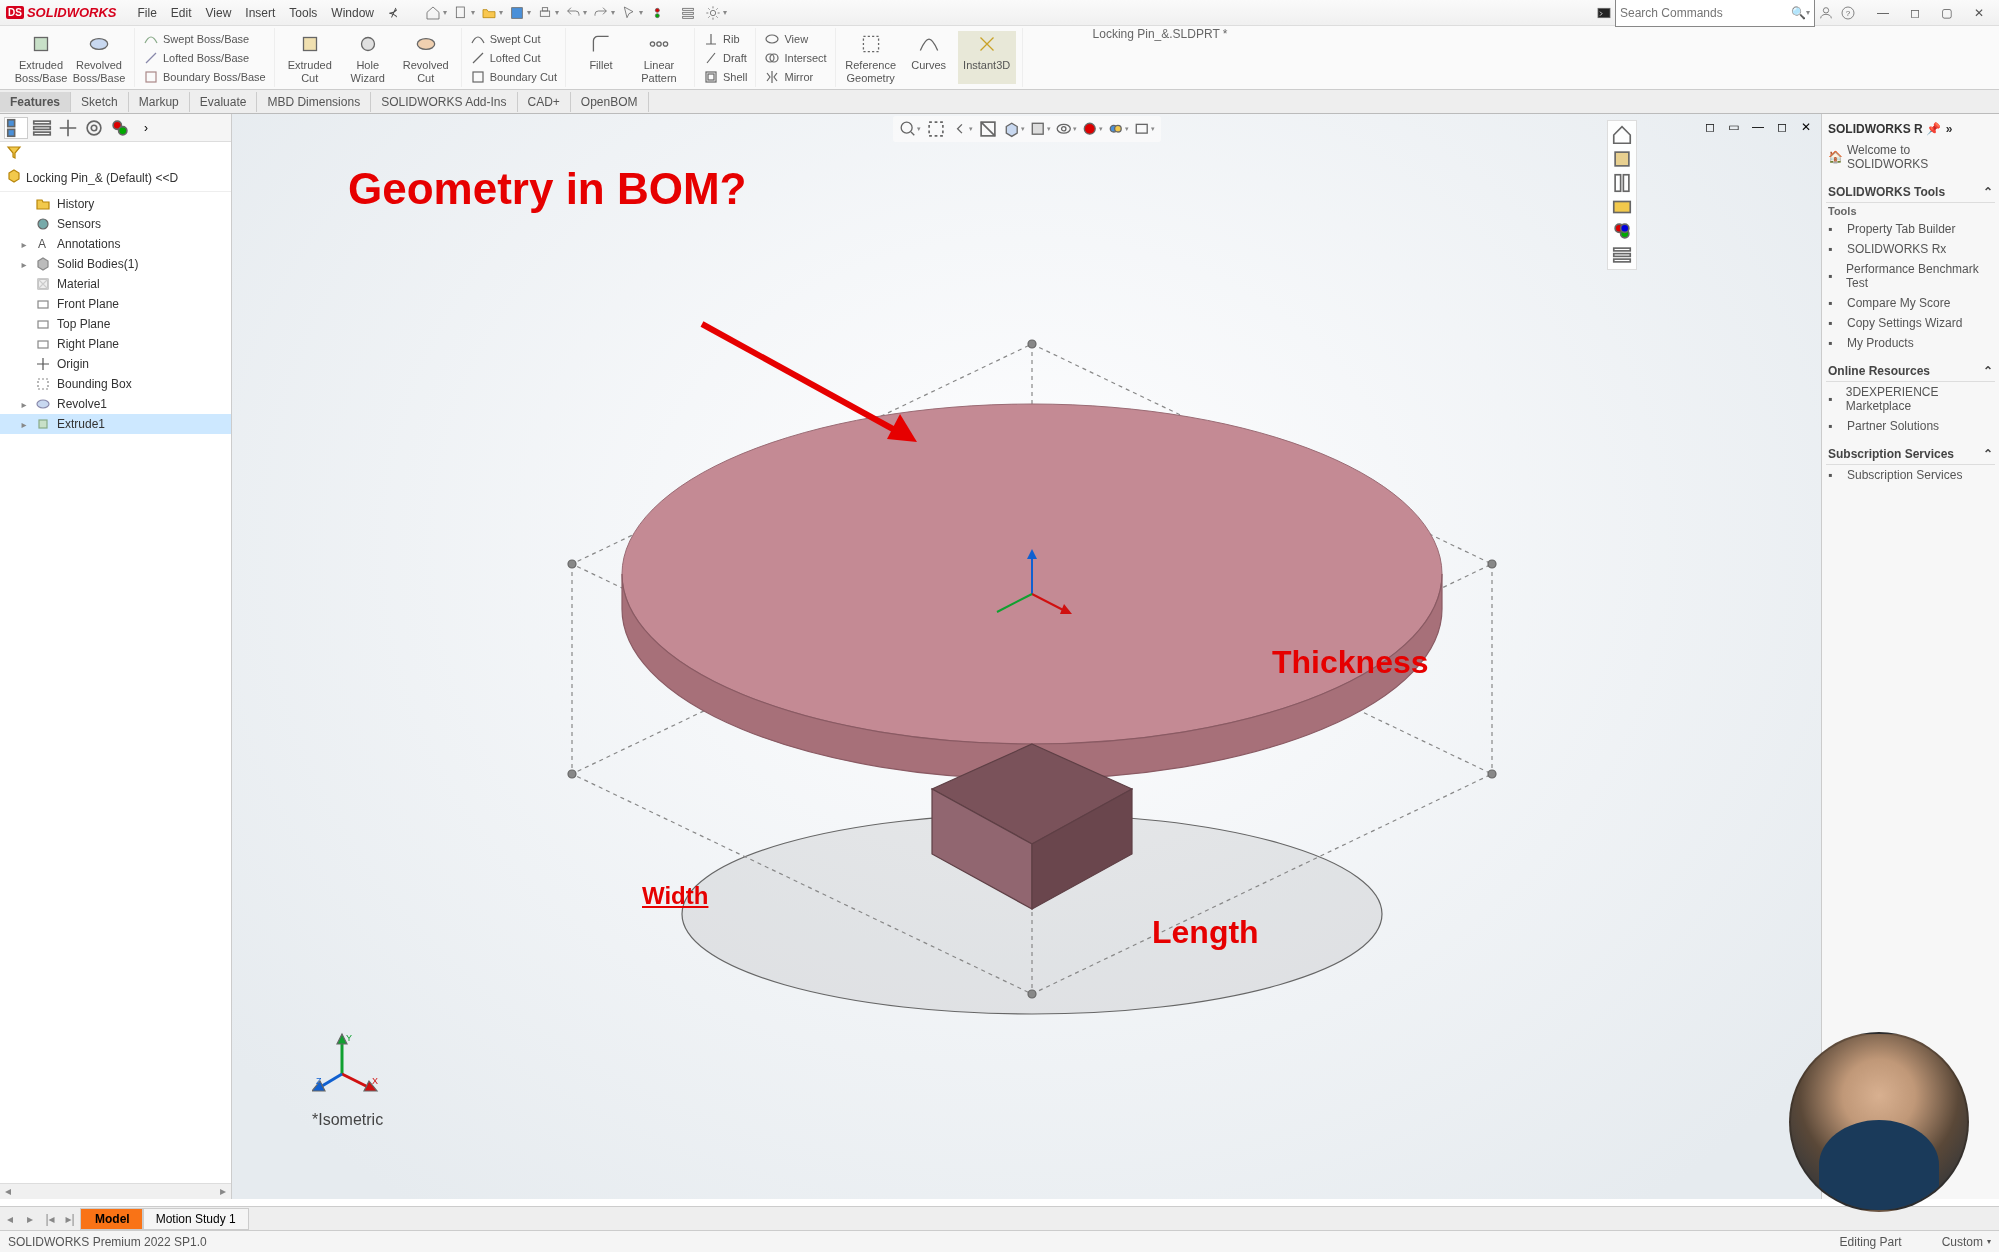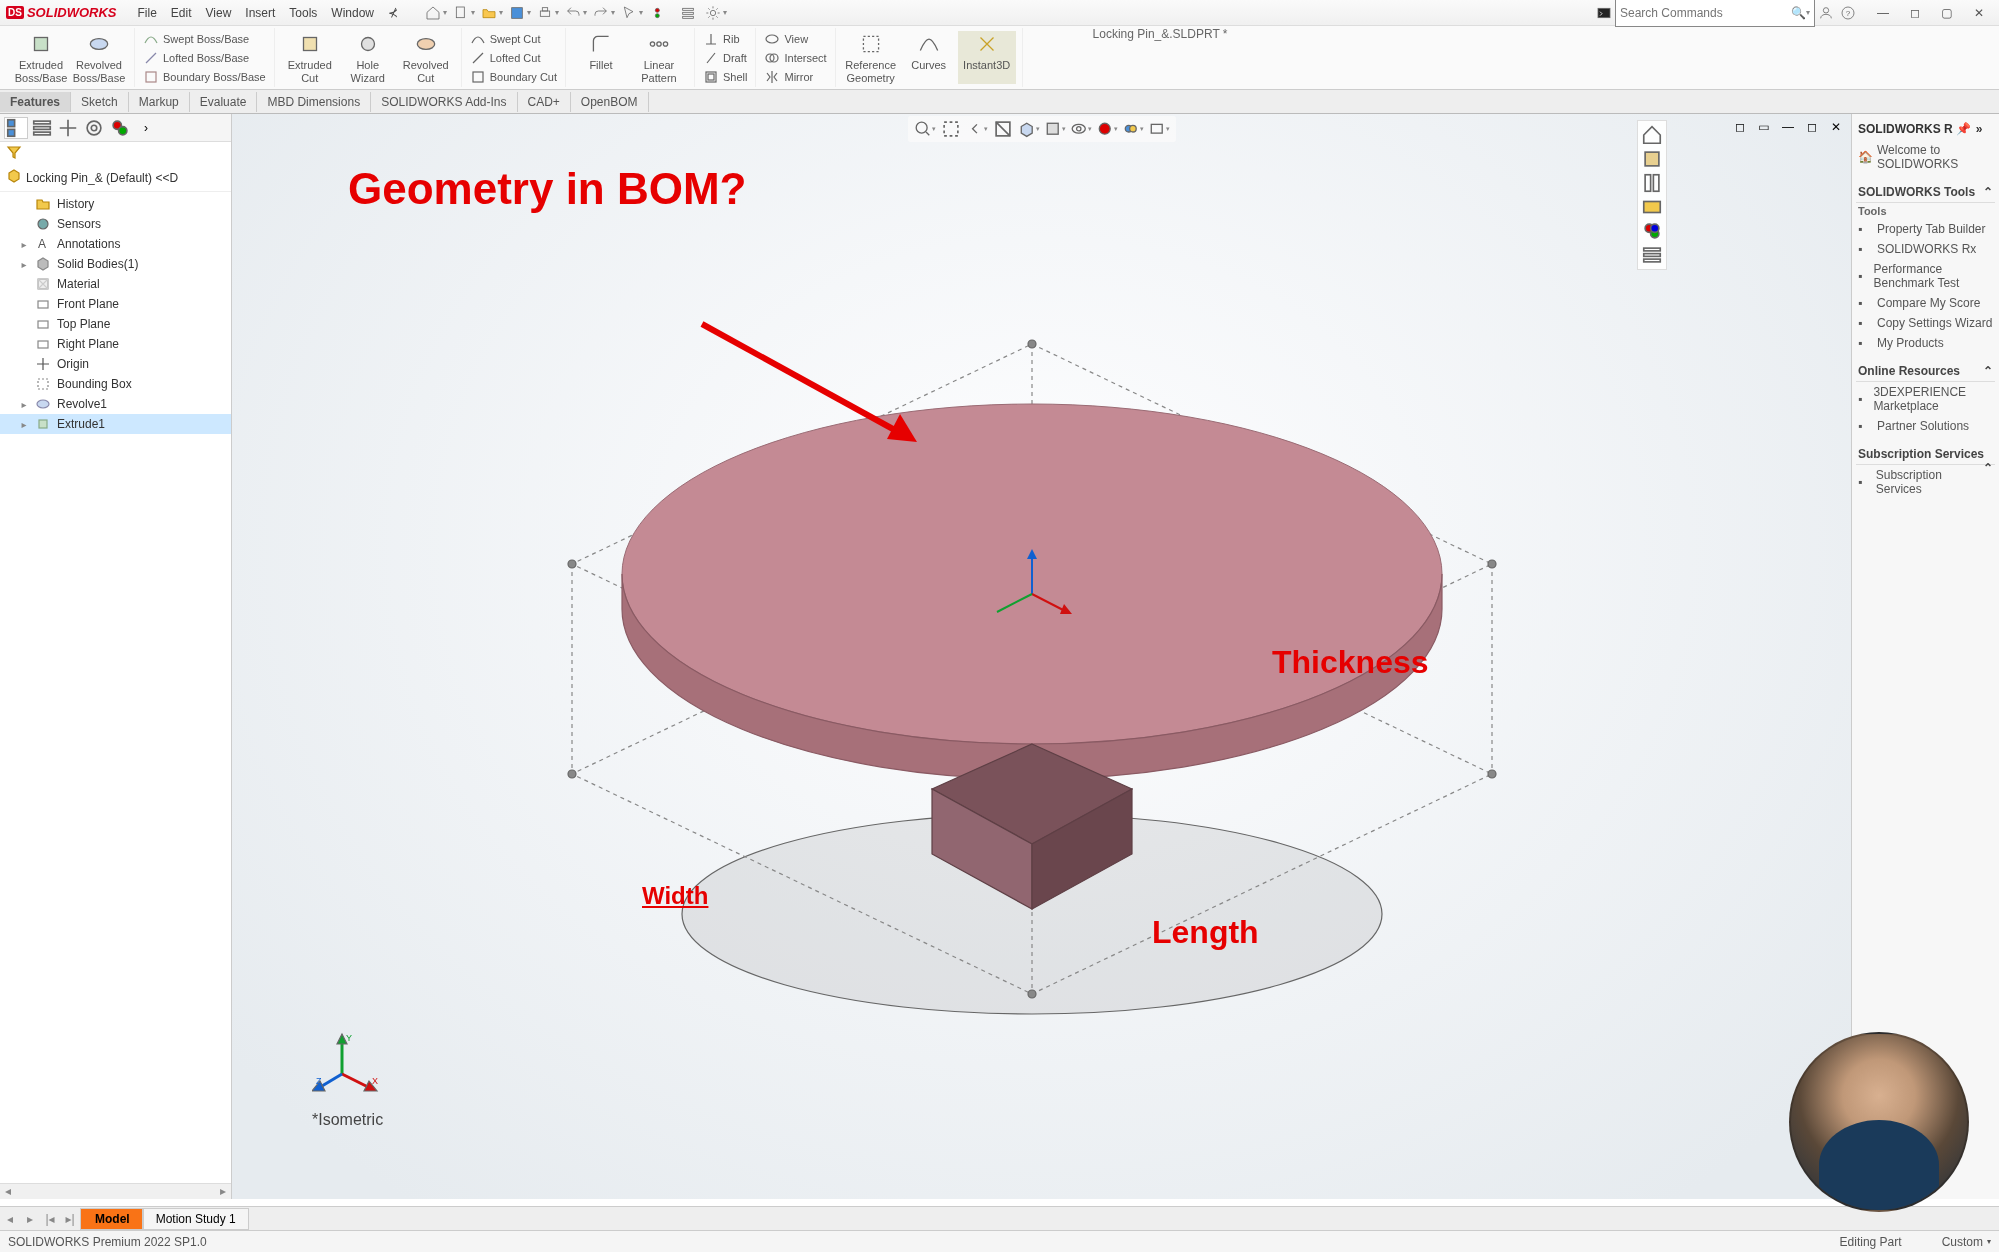--- a/index.html
+++ b/index.html
@@ -67,21 +67,21 @@
 
 .model-svg { position:absolute; top:100px; left:200px; }
 
 
 .triad { position:absolute; left:80px; bottom:100px; }
 
 
 .isolabel { position:absolute; left:80px; bottom:70px; color:#444; font-size:16px;}
 
 
-.rightpanel { width:148px; background:#f7f7f7; border-left:1px solid #ccc; padding:4px; font-size:12px; }
+.rightpanel { width:178px; background:#f7f7f7; border-left:1px solid #ccc; padding:4px; font-size:12px; }
 .rp-icons { position:absolute; right:184px; top:6px; display:flex; flex-direction:column; gap:2px; background:rgba(255,255,255,0.9); padding:3px; border:1px solid #ddd;}
 .rp-icons .ic { width:22px; height:22px; display:flex; align-items:center; justify-content:center; }
 .rp-title { font-weight:bold; color:#333; padding:4px 2px; display:flex; align-items:center; gap:4px;}
 .rp-header { font-weight:bold; color:#444; margin-top:8px; padding:3px 2px; border-bottom:1px solid #ddd;}
 .rp-subheader { font-weight:bold; color:#666; font-size:11px; padding:2px 2px;}
 .rp-link { display:flex; align-items:center; gap:5px; padding:3px 2px; color:#555; }
 .rp-link .ic { width:14px; height:14px; }
 
 
 .bottomtabs { position:absolute; bottom:22px; left:0; height:24px; display:flex; align-items:center; background:#eee; border-top:1px solid #ccc; width:100%; font-size:12px;}

